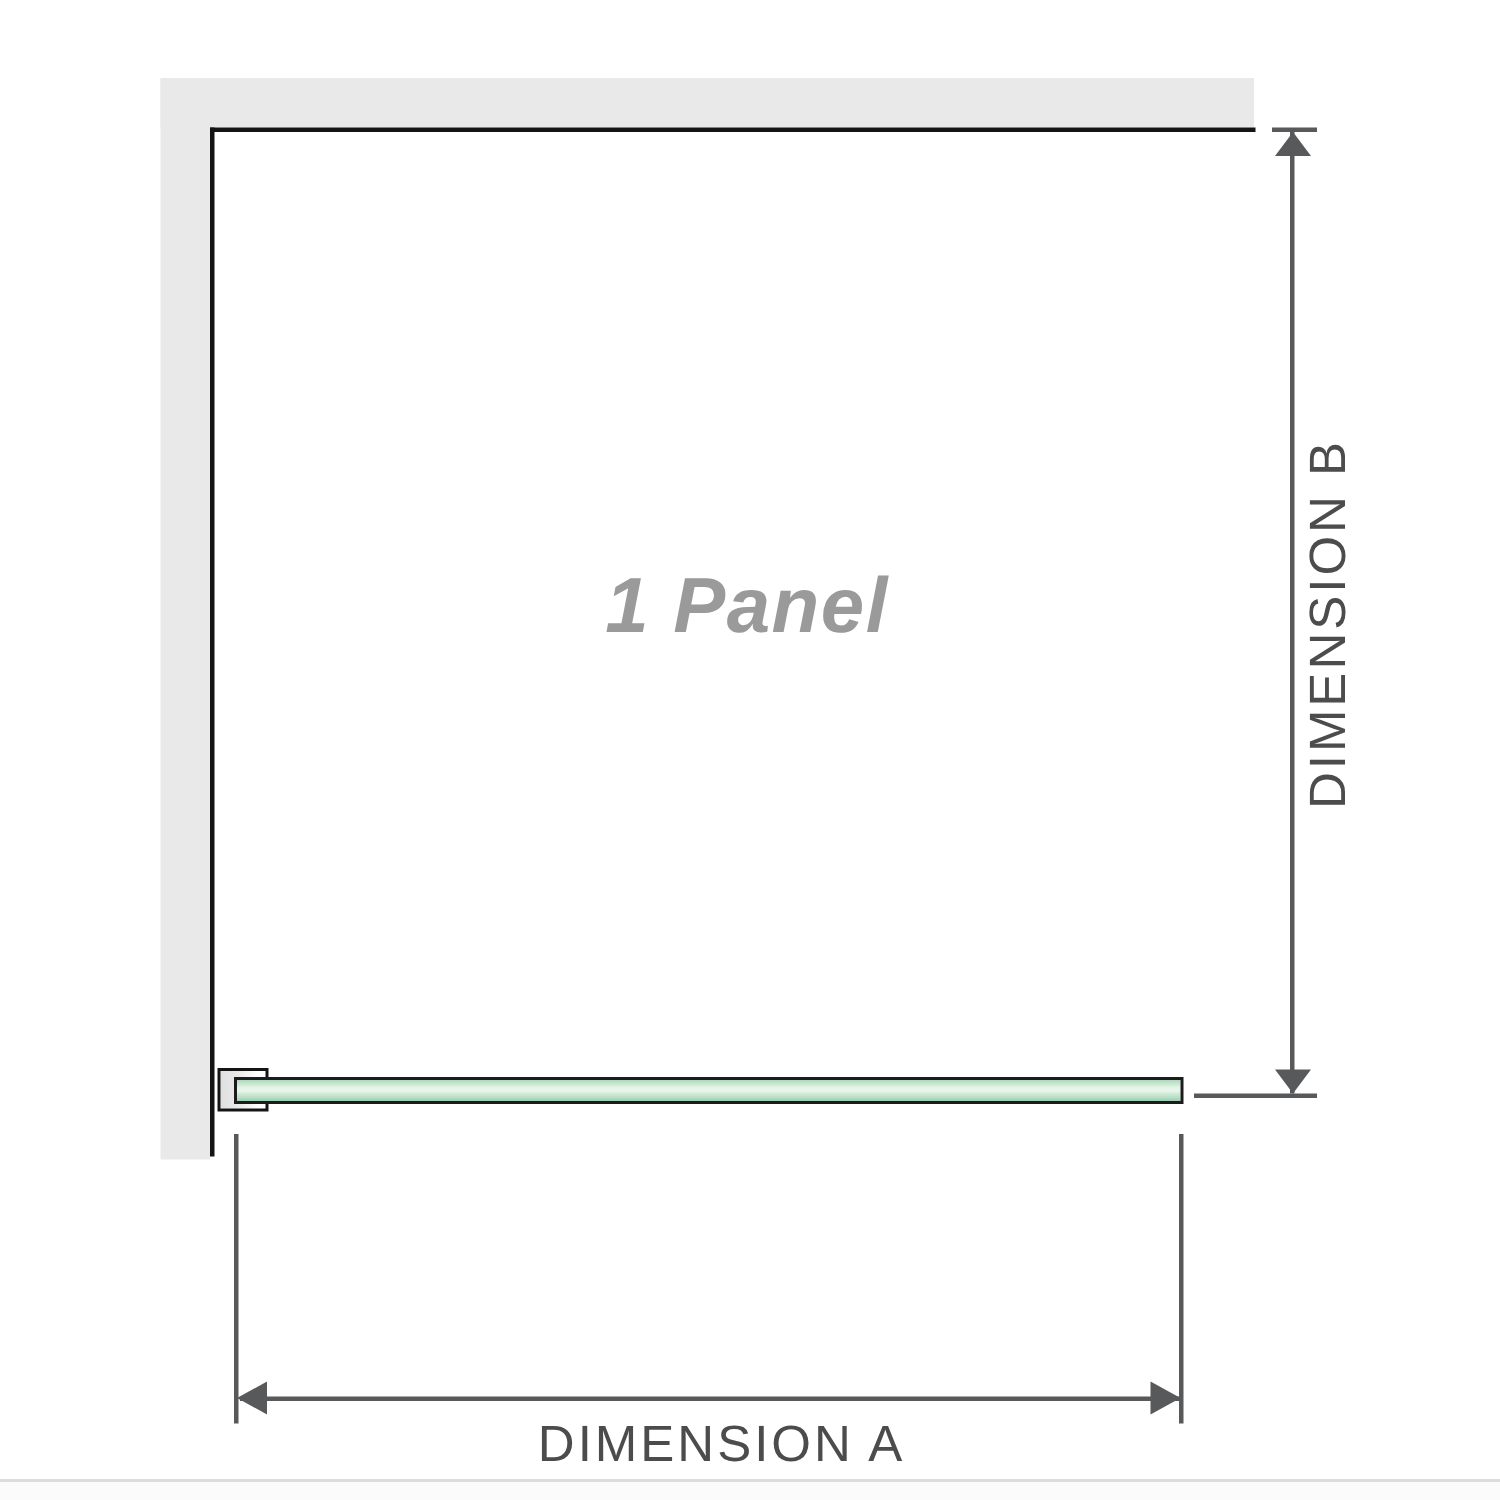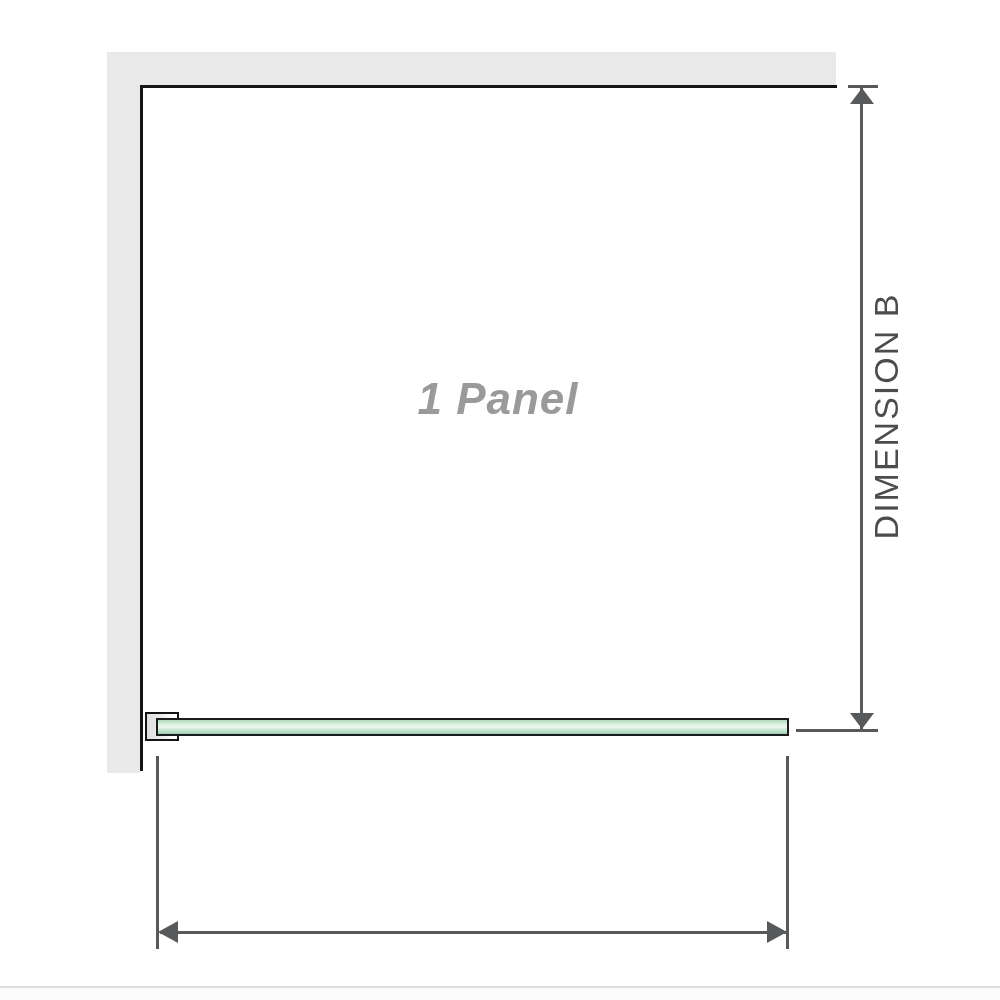--- a/index.html
+++ b/index.html
@@ -12,21 +12,21 @@
   .wall { position:absolute; background:var(--wall-fill,#e9e9e9); }
   .wall-top  { left:107px; top:52px; width:729px; height:33px; }
   .wall-left { left:107px; top:52px; width:33px;  height:721px; }
   .edge { position:absolute; background:var(--wall-edge,#141414); z-index:2; }
   .edge-top  { left:140px; top:85px; width:697px; height:3px; }
   .edge-left { left:140px; top:85px; width:3px;  height:686px; }
 
   
   .label-panel {
     position:absolute; left:498px; top:374px; transform:translateX(-50%);
-    font-size:44px; font-weight:bold; font-style:italic;
+    font-size:52px; font-weight:bold; font-style:italic;
     color:var(--panel-label-text,#9a9a9a); white-space:nowrap; z-index:2;
     letter-spacing:1px;
   }
 
   
   .clamp {
     position:absolute; left:145px; top:712px; width:34px; height:29px;
     box-sizing:border-box; border:2px solid var(--wall-edge,#141414);
     background:linear-gradient(to right, var(--bracket-fill,#dfdfdf), #ececec 45%, #ffffff 85%);
     z-index:3;
@@ -105,17 +105,18 @@
   <div class="dimpart line-b"></div>
   <div class="tri tri-up"></div>
   <div class="tri tri-down"></div>
   <div class="dim-label dim-label-b">DIMENSION B</div>
 
   <div class="dimpart ext-a-left"></div>
   <div class="dimpart ext-a-right"></div>
   <div class="dimpart line-a"></div>
   <div class="tri tri-left"></div>
   <div class="tri tri-right"></div>
+  <div class="dim-label dim-label-a">DIMENSION A</div>
 
   <div class="baseline"></div>
   <div class="footer-area"></div>
 
 </div>
 
 </body></html>

